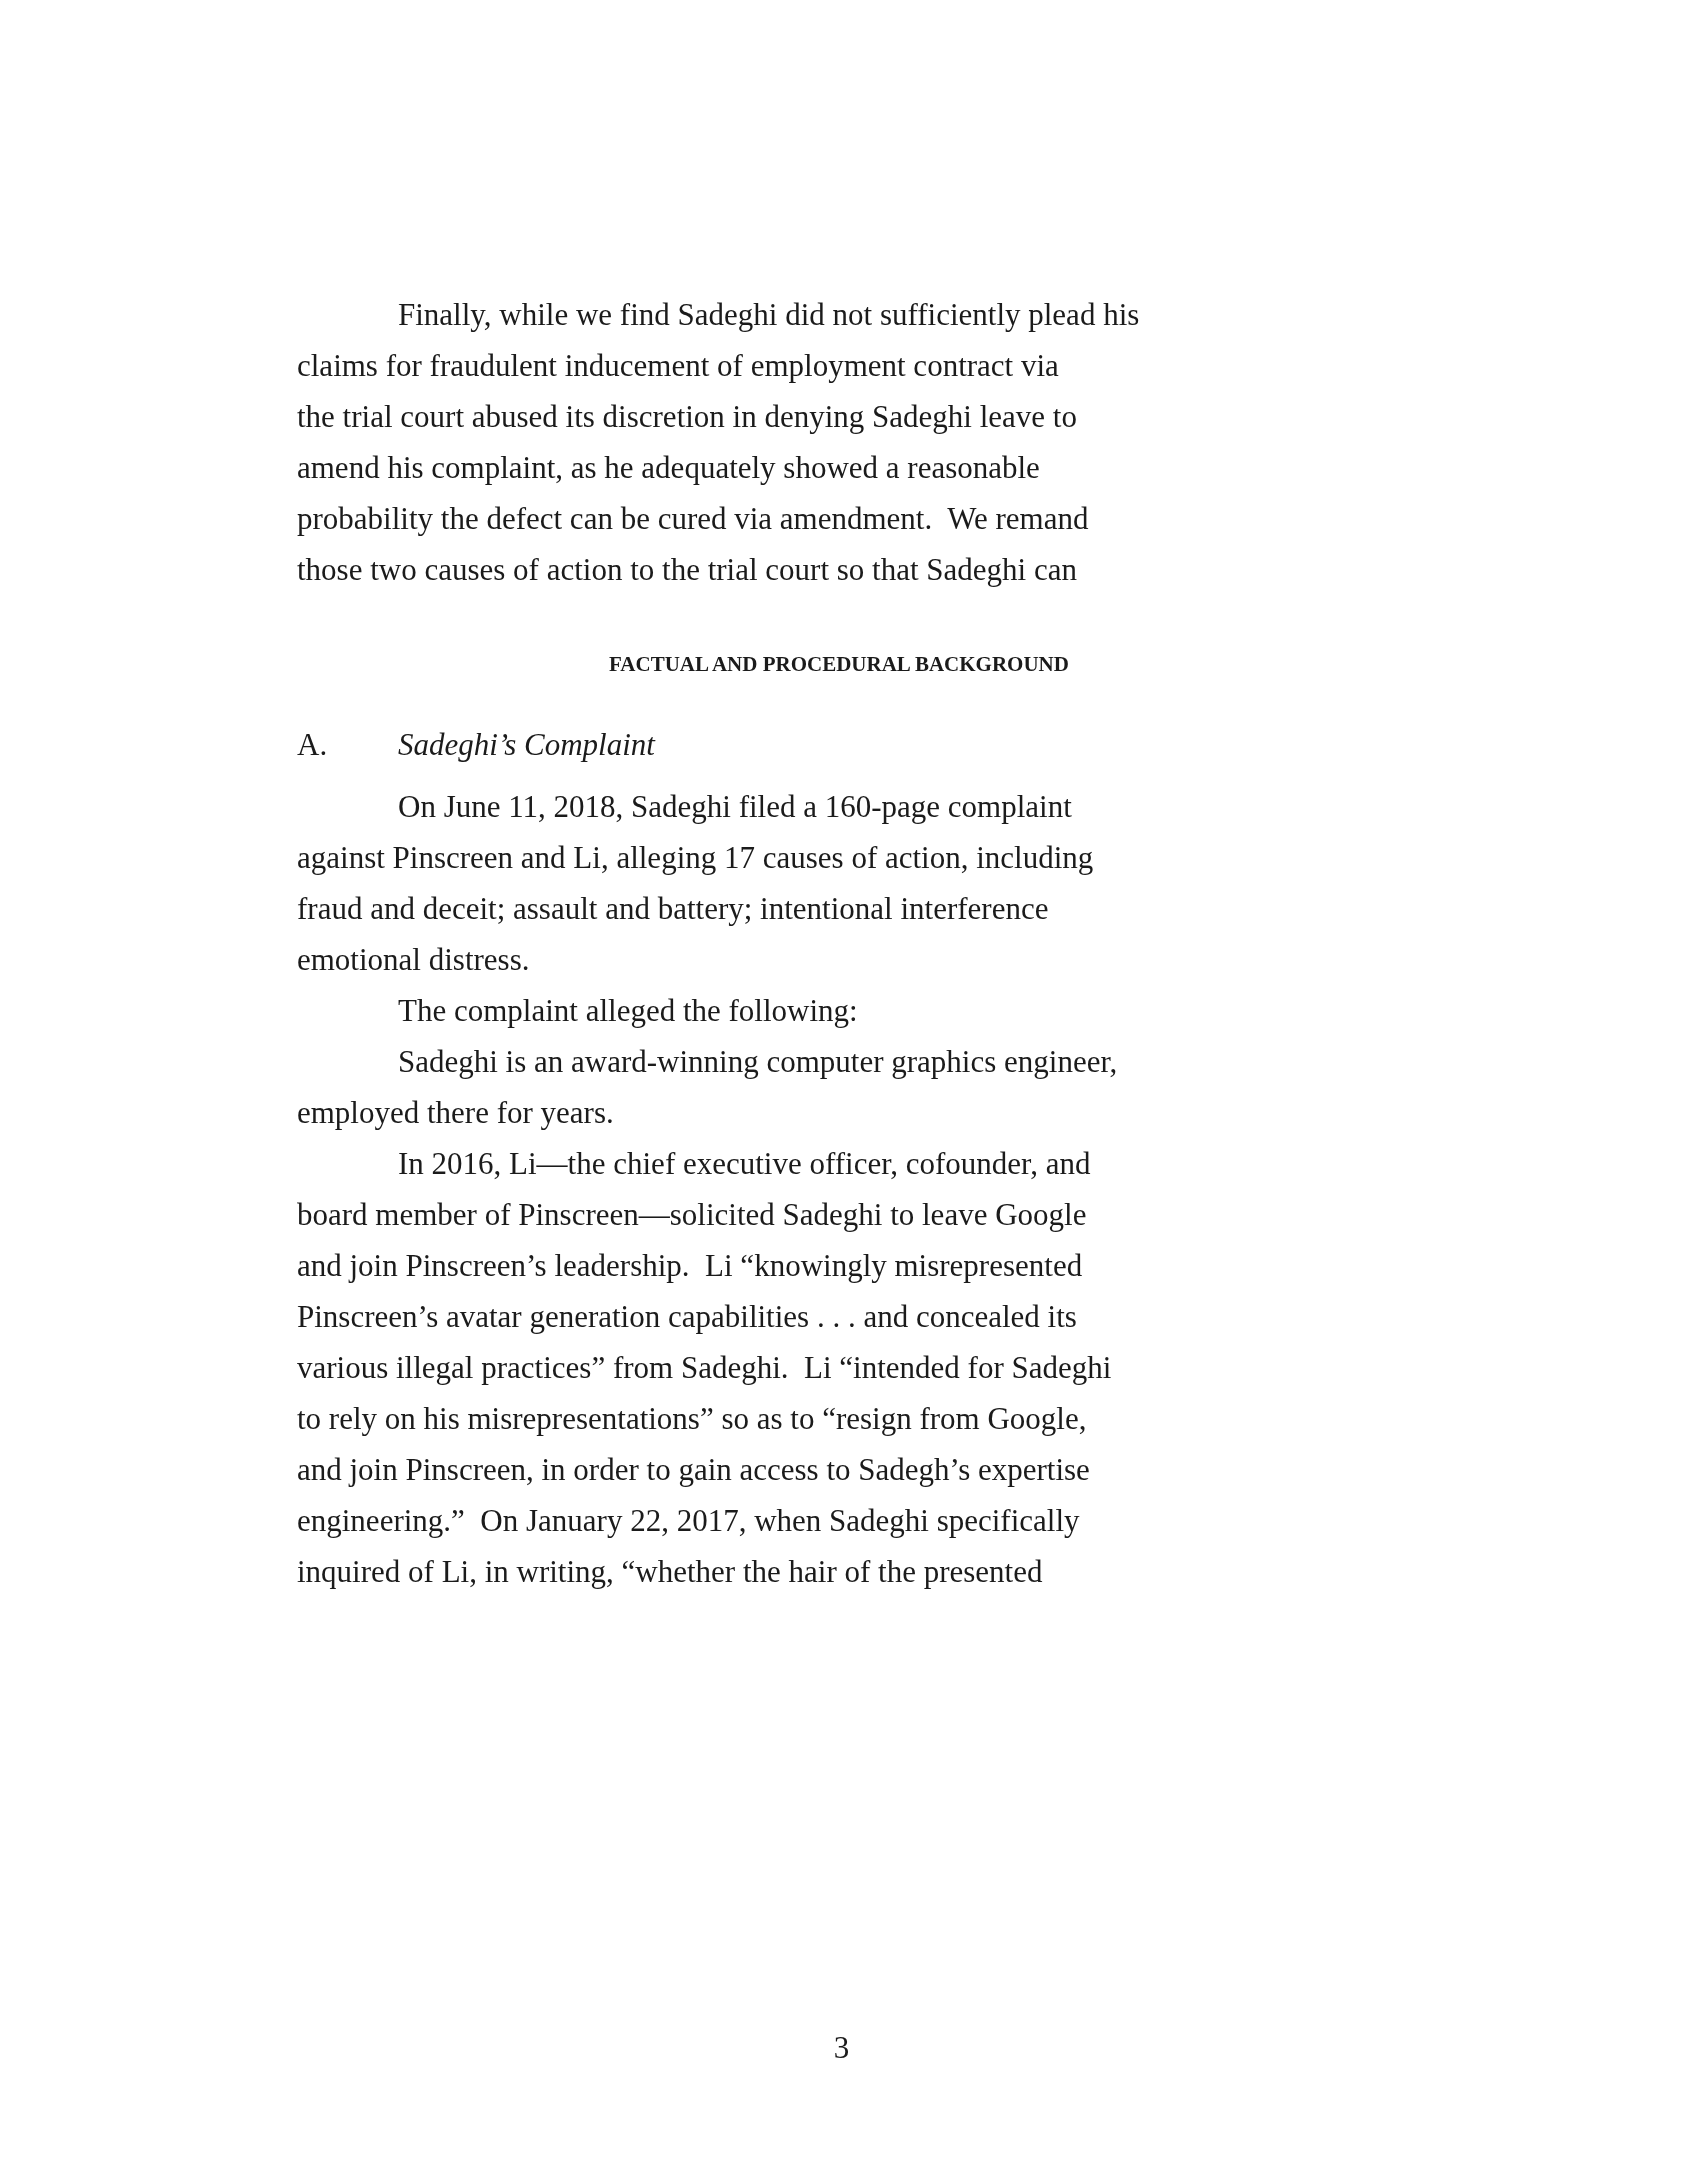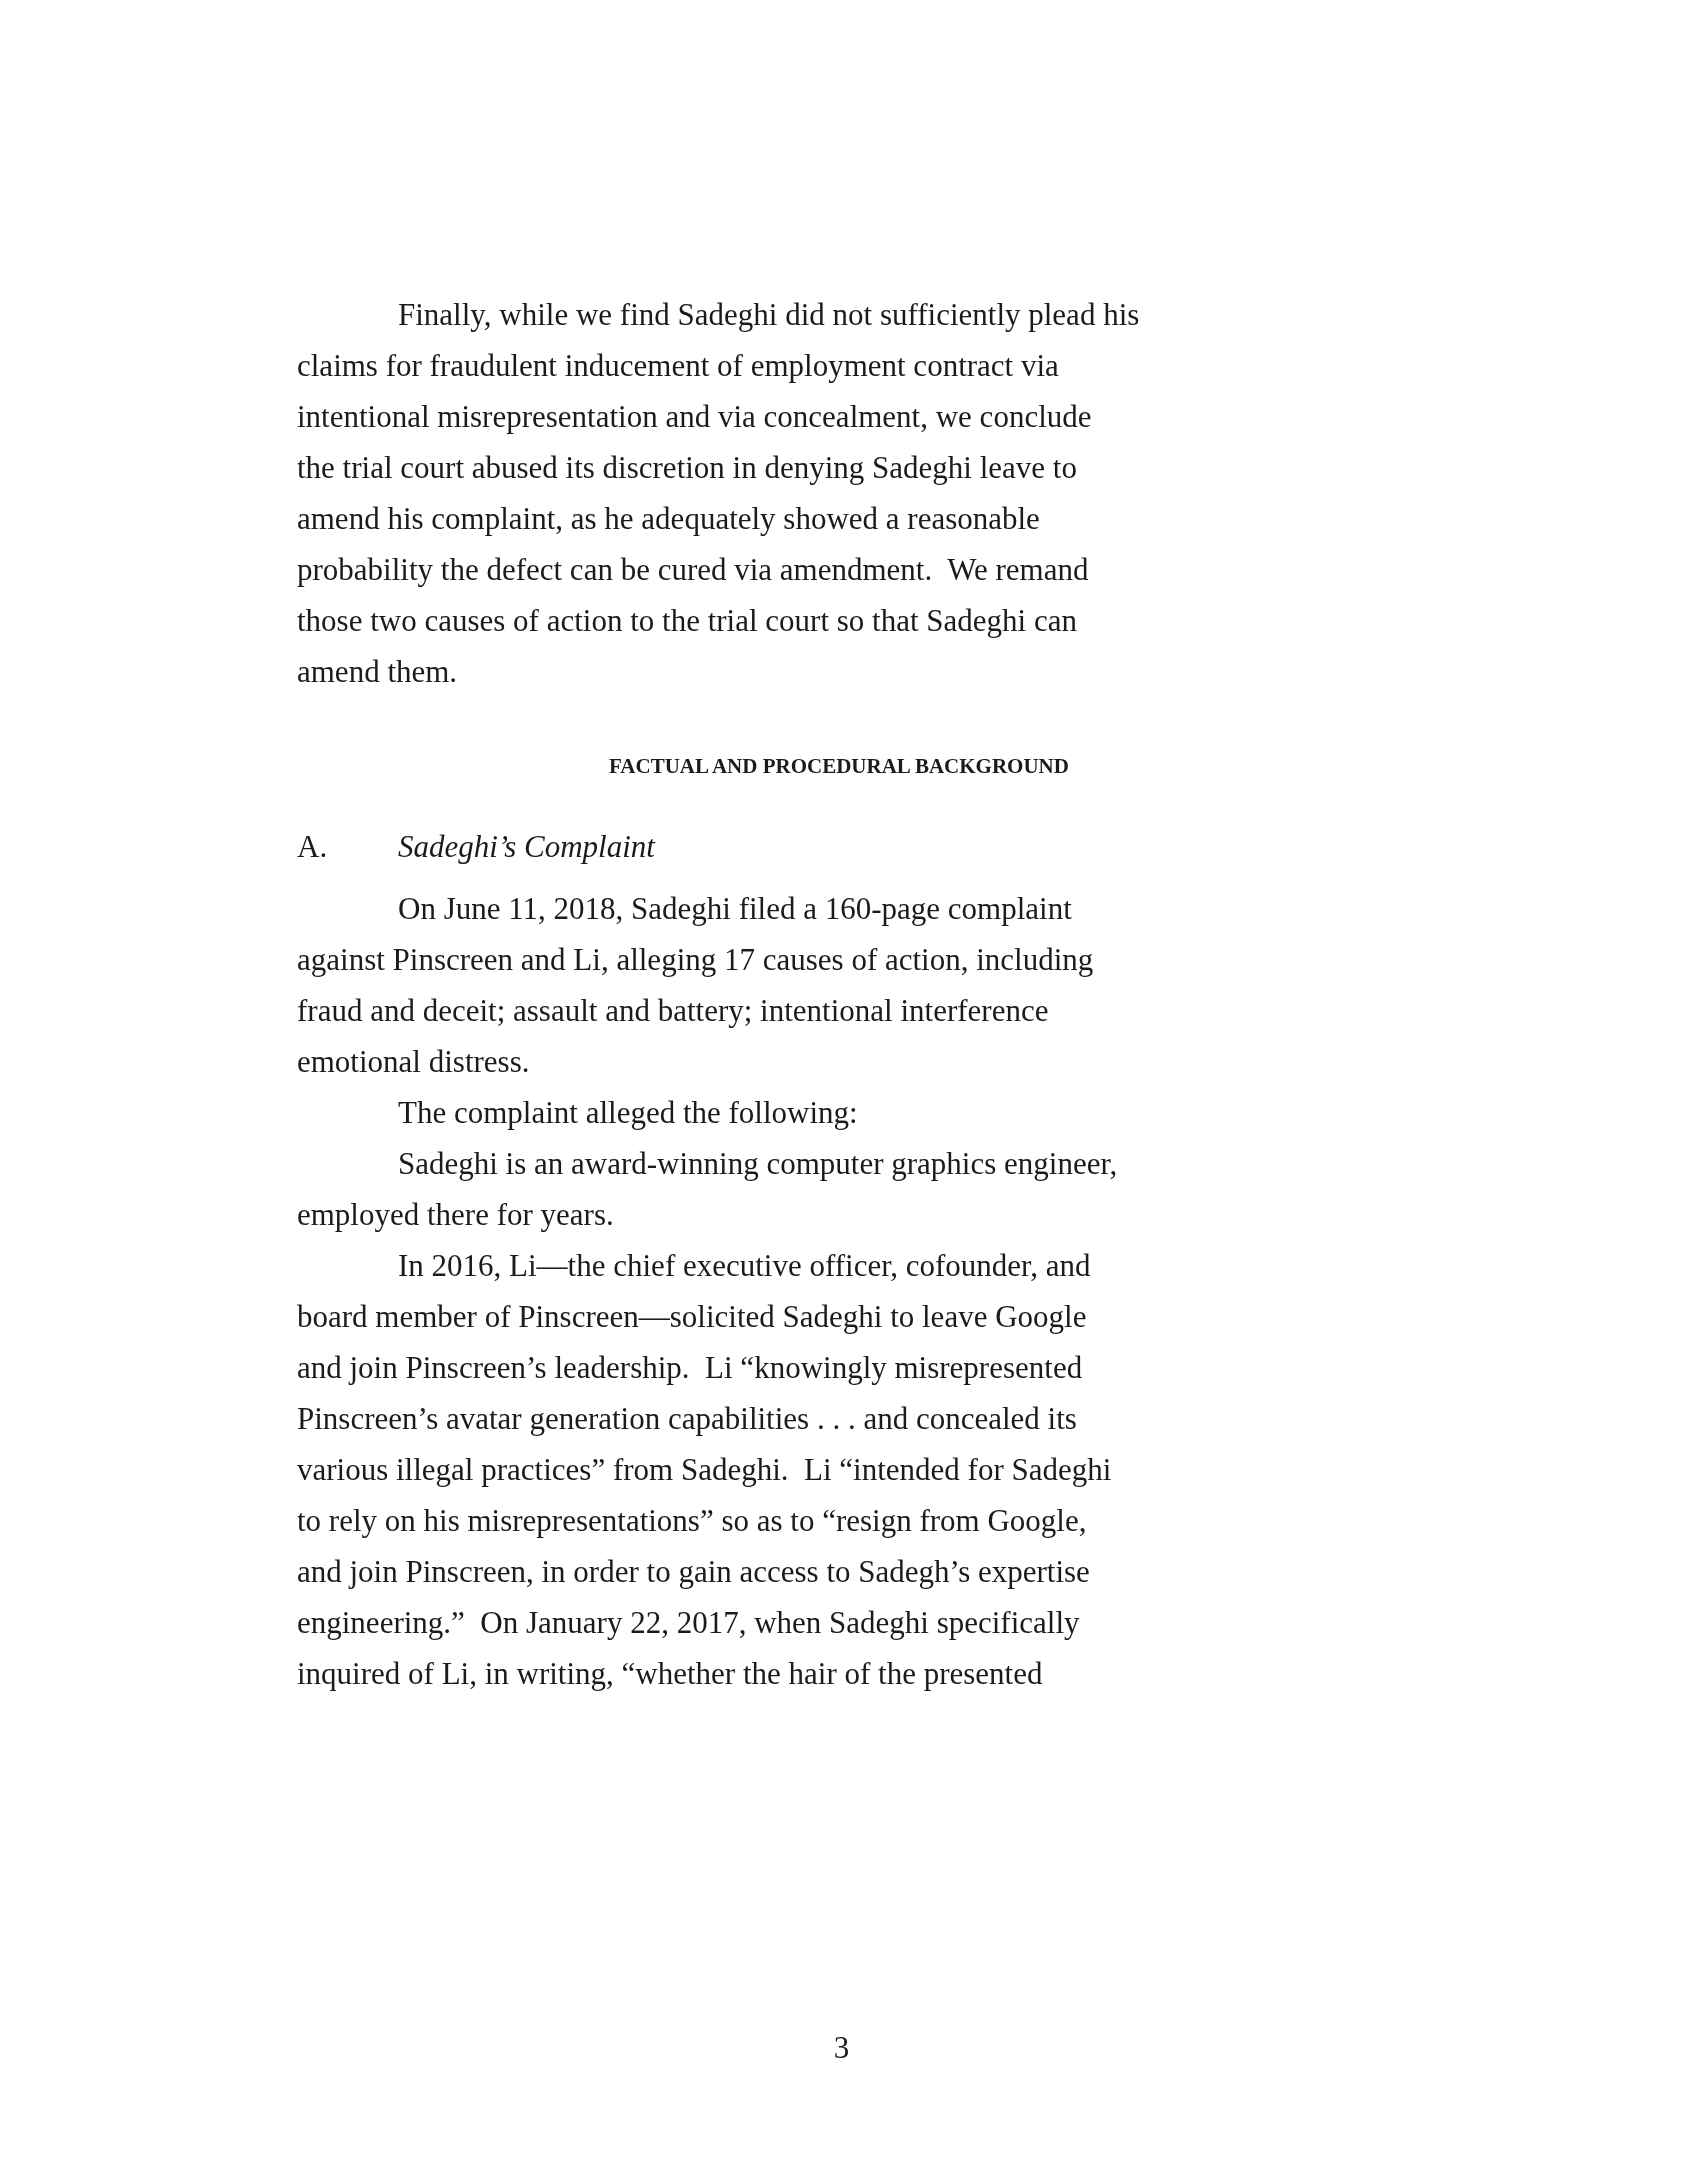--- a/index.html
+++ b/index.html
@@ -58,26 +58,24 @@
 </style>
 </head>
 <body>
 
 <div class="page">
   <div class="doc-body">
 
     <div class="paragraph">
       <div class="line first">Finally, while we find Sadeghi did not sufficiently plead his</div>
       <div class="line">claims for fraudulent inducement of employment contract via</div>
-      <div class="line">intentional misrepresentation and via concealment, we conclude</div>
       <div class="line">the trial court abused its discretion in denying Sadeghi leave to</div>
       <div class="line">amend his complaint, as he adequately showed a reasonable</div>
       <div class="line">probability the defect can be cured via amendment.  We remand</div>
       <div class="line">those two causes of action to the trial court so that Sadeghi can</div>
-      <div class="line">amend them.</div>
     </div>
 
     <div class="heading">FACTUAL AND PROCEDURAL BACKGROUND</div>
 
     <div class="section-line">
       <span class="section-label">A.</span><span class="section-title">Sadeghi’s Complaint</span>
     </div>
 
     <div class="paragraph">
       <div class="line first">On June 11, 2018, Sadeghi filed a 160-page complaint</div>

